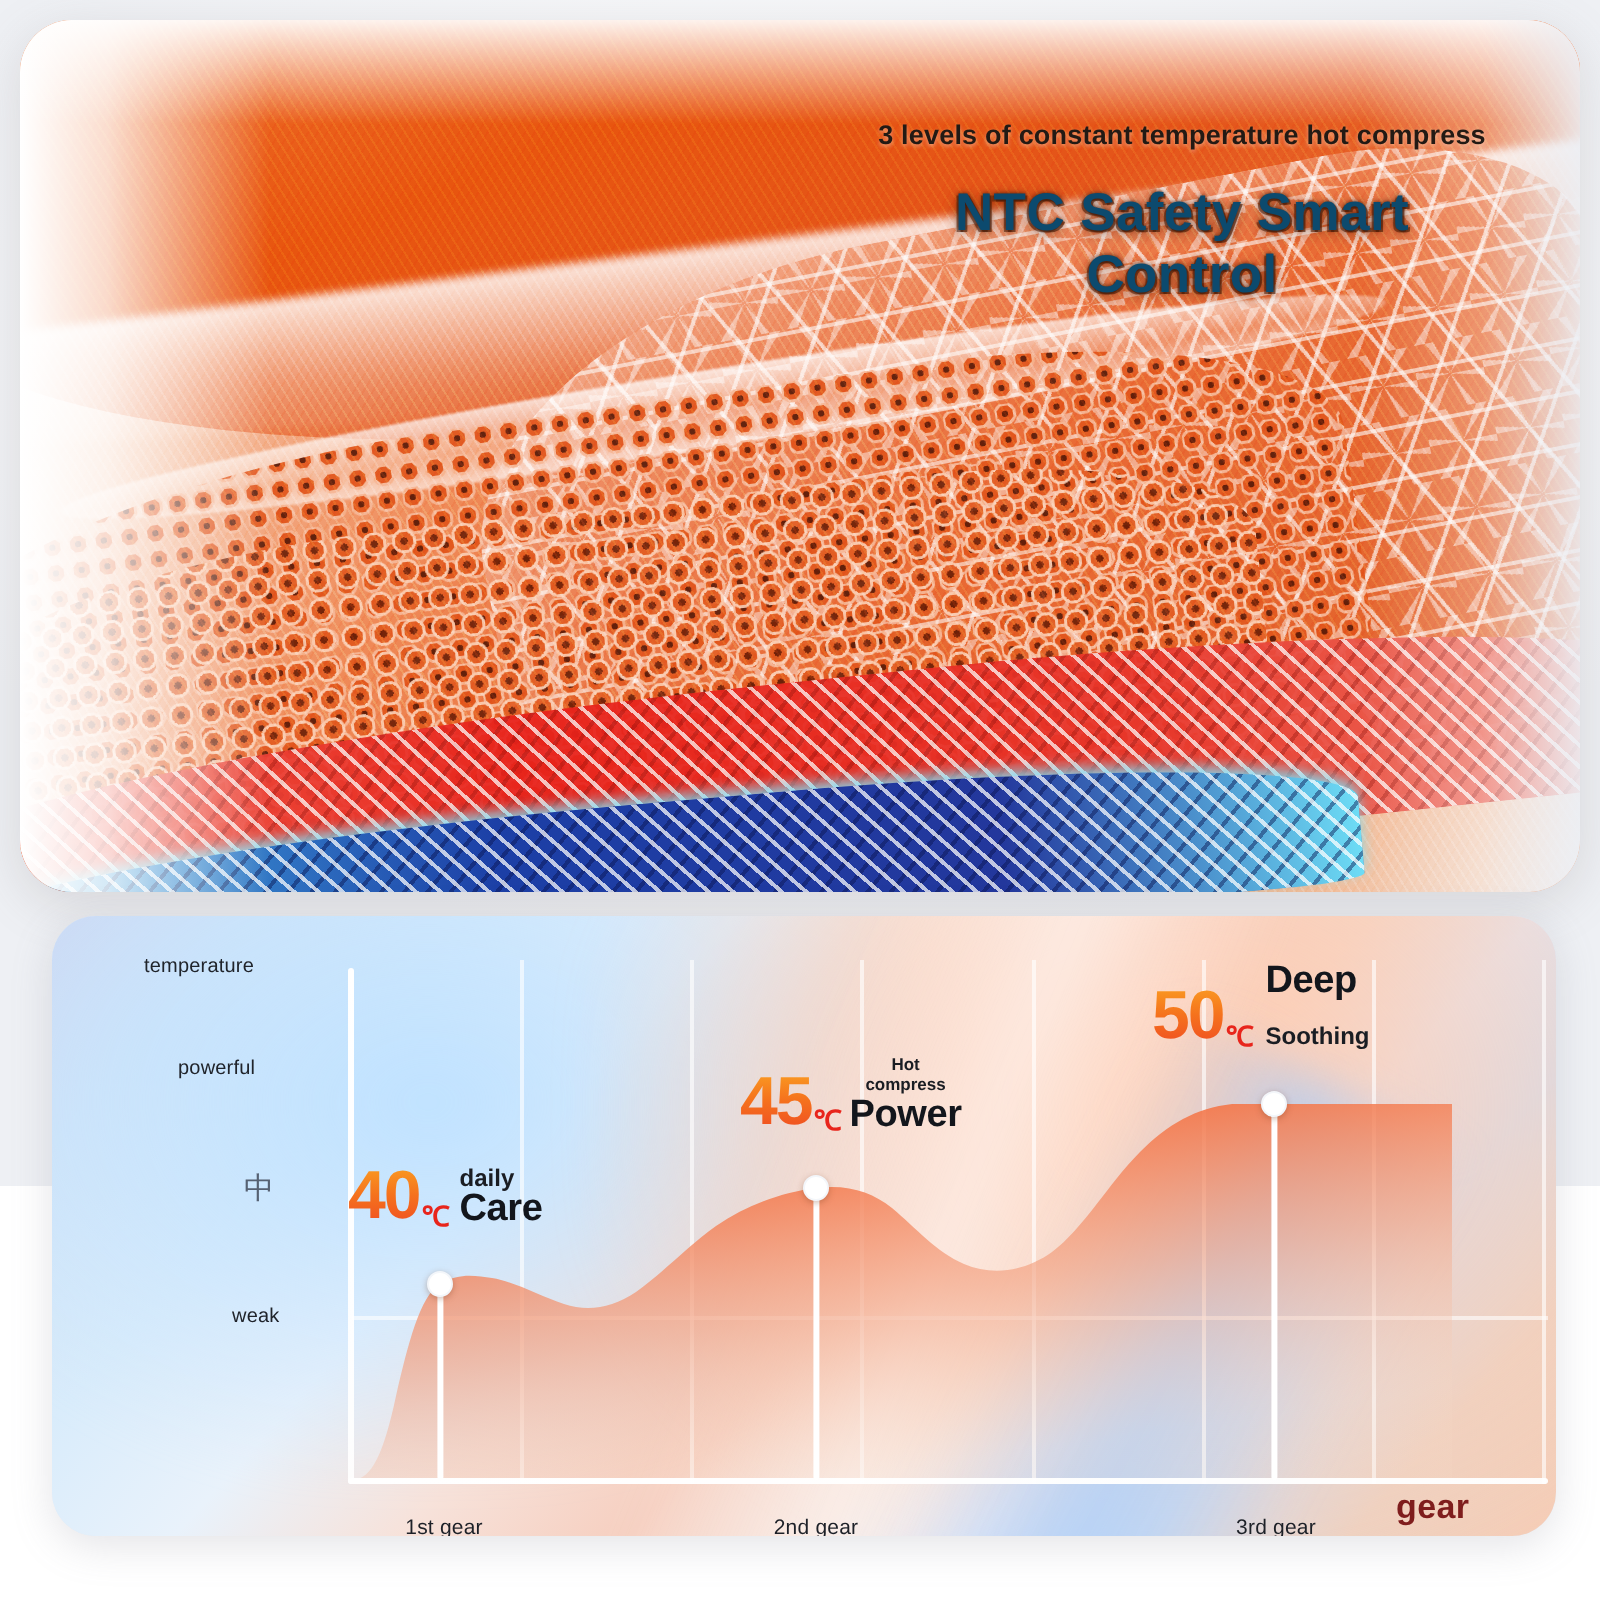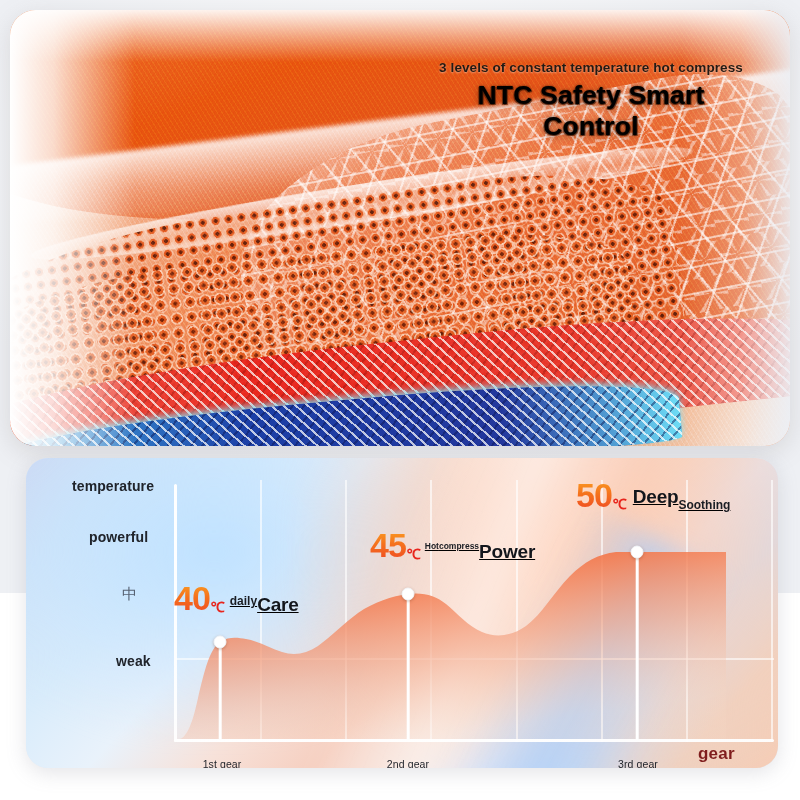--- a/index.html
+++ b/index.html
@@ -137,22 +137,22 @@
     position:absolute; right:34px; top:46px; width:330px;
     text-align:center; z-index:6;
   }
   .headline .kicker{
     display:block;
     font-size:13.5px; font-weight:bold; color:#231a14;
     line-height:1.75; letter-spacing:.1px;
     text-shadow:0 1px 2px rgba(255,255,255,.45);
   }
   .headline .title{
-    display:block; 
-    font-size:26.5px; font-weight:bold; color:#000000;
+    display:block; margin-top:11px;
+    font-size:26.5px; font-weight:bold; color:#0c4a6e;
     letter-spacing:.2px;
     text-shadow:
       0 0 2px rgba(60,20,5,.85),
       1px 1px 0 rgba(80,30,8,.65),
       -1px 1px 0 rgba(80,30,8,.55),
       0 2px 7px rgba(70,25,6,.55);
   }
 
   
   .chart-card{
@@ -216,21 +216,21 @@
     position:absolute; top:22px; width:1.6px; height:262px;
     background:rgba(255,255,255,.62);
   }
   .gridline-h{
     position:absolute; left:150px; width:598px; height:1.6px;
     background:rgba(255,255,255,.60);
   }
 
   .ylab{
     position:absolute; right:auto; text-align:right;
-    font-size:14px; color:#20242b; font-weight:bold;
+    font-size:10px; color:#20242b; font-weight:normal;
     white-space:nowrap; letter-spacing:.1px;
   }
   .ylab-mid{ font-size:15px; color:#566172; font-weight:normal; }
   .xlab{
     position:absolute; top:300px;
     font-size:10.5px; color:#1d2128; white-space:nowrap;
     transform:translateX(-50%); letter-spacing:.1px;
   }
   .axis-name-x{
     position:absolute; left:672px; top:286px;
@@ -255,21 +255,21 @@
   .ann .num{
     font-size:34px; font-weight:bold; line-height:.92;
     background:linear-gradient(180deg,#fa9b22 0%, #f5721d 45%, #ef4b23 100%);
     -webkit-background-clip:text; background-clip:text; color:transparent;
     letter-spacing:-1px;
   }
   .ann .deg{
     font-size:14px; font-weight:bold; color:#e8251c; line-height:1;
     margin-left:1px; margin-top:3px;
   }
-  .ann .txtcol{ margin-left:5px; display:flex; flex-direction:row; line-height:1.02;text-decoration:underline; }
+  .ann .txtcol{ margin-left:5px; display:flex; flex-direction:column; line-height:1.02; }
   .ann .sm{ font-size:12px; font-weight:bold; color:#1a1d23; }
   .ann .lg{ font-size:19px; font-weight:bold; color:#13161c; letter-spacing:-.2px; }
 
   
   .ann-45 .txtcol{ margin-left:4px; margin-top:-2px; }
   .ann-45 .xs{ font-size:8.5px; font-weight:bold; color:#1a1d23; line-height:1.15; text-align:center; }
   .ann-45 .lg{ font-size:19px; margin-top:0px; }
 
   .ann-50 .txtcol{ margin-left:6px; margin-top:1px; }
   .ann-50 .lg{ font-size:19px; }

